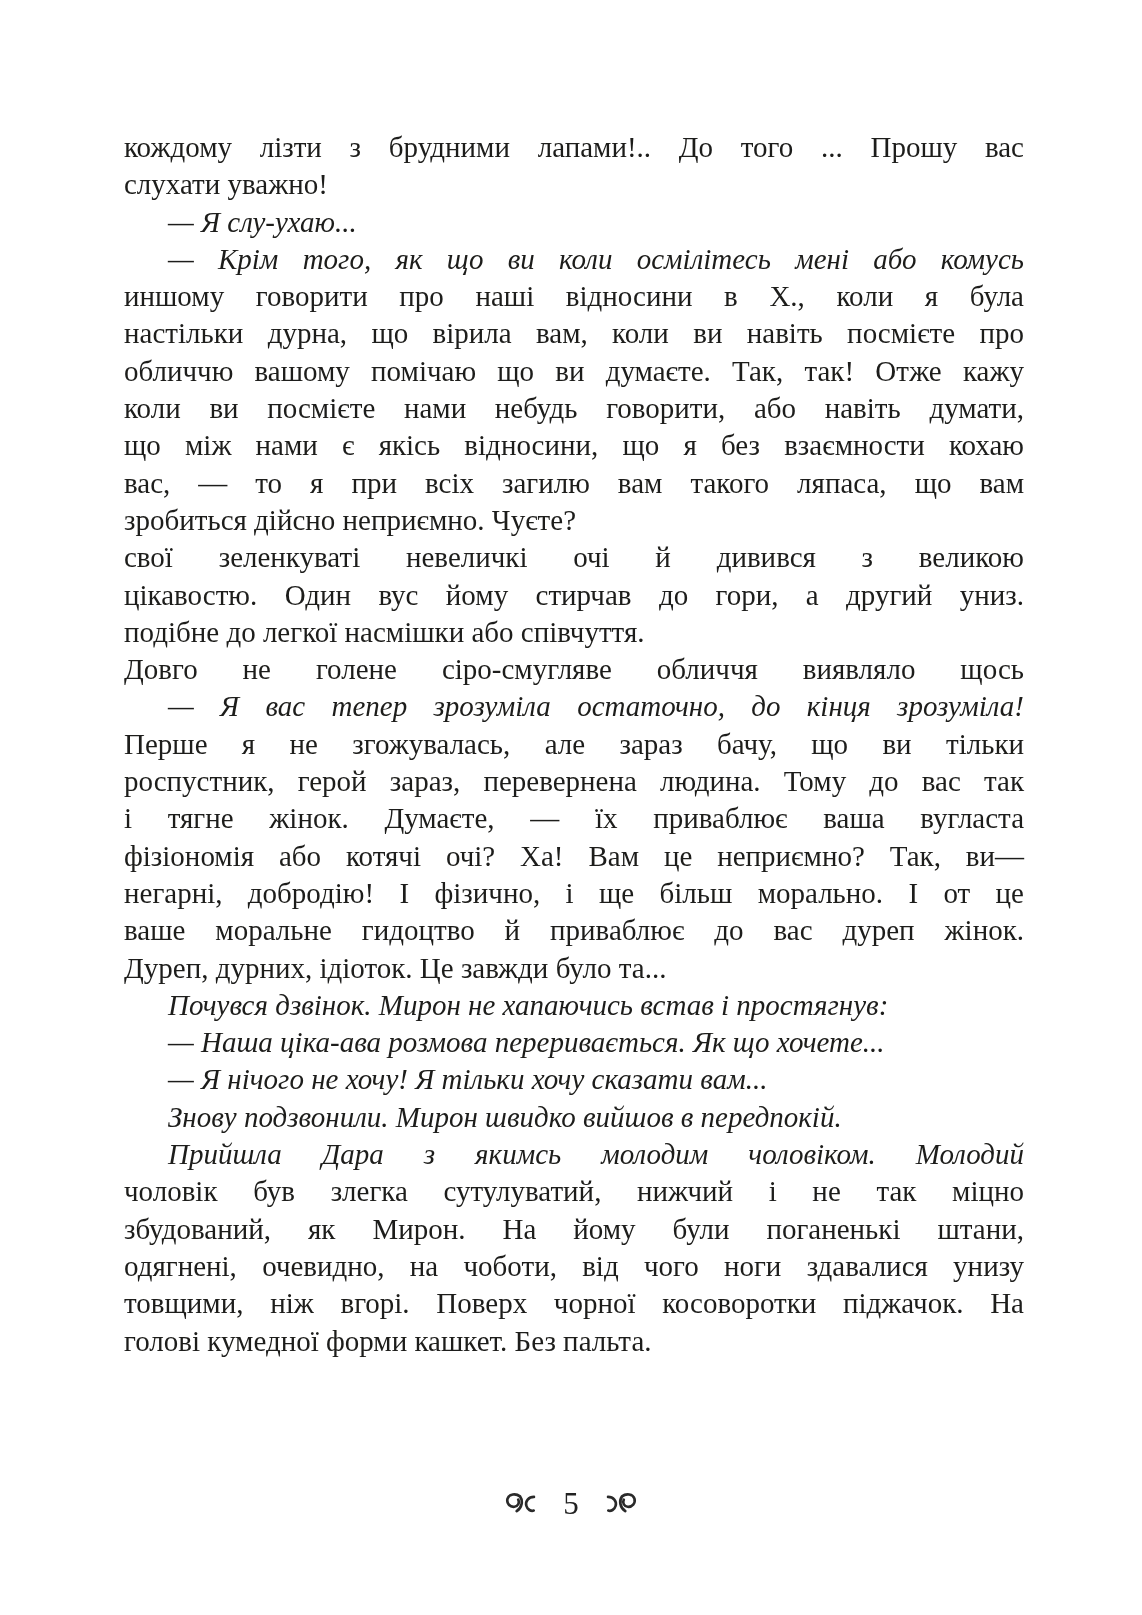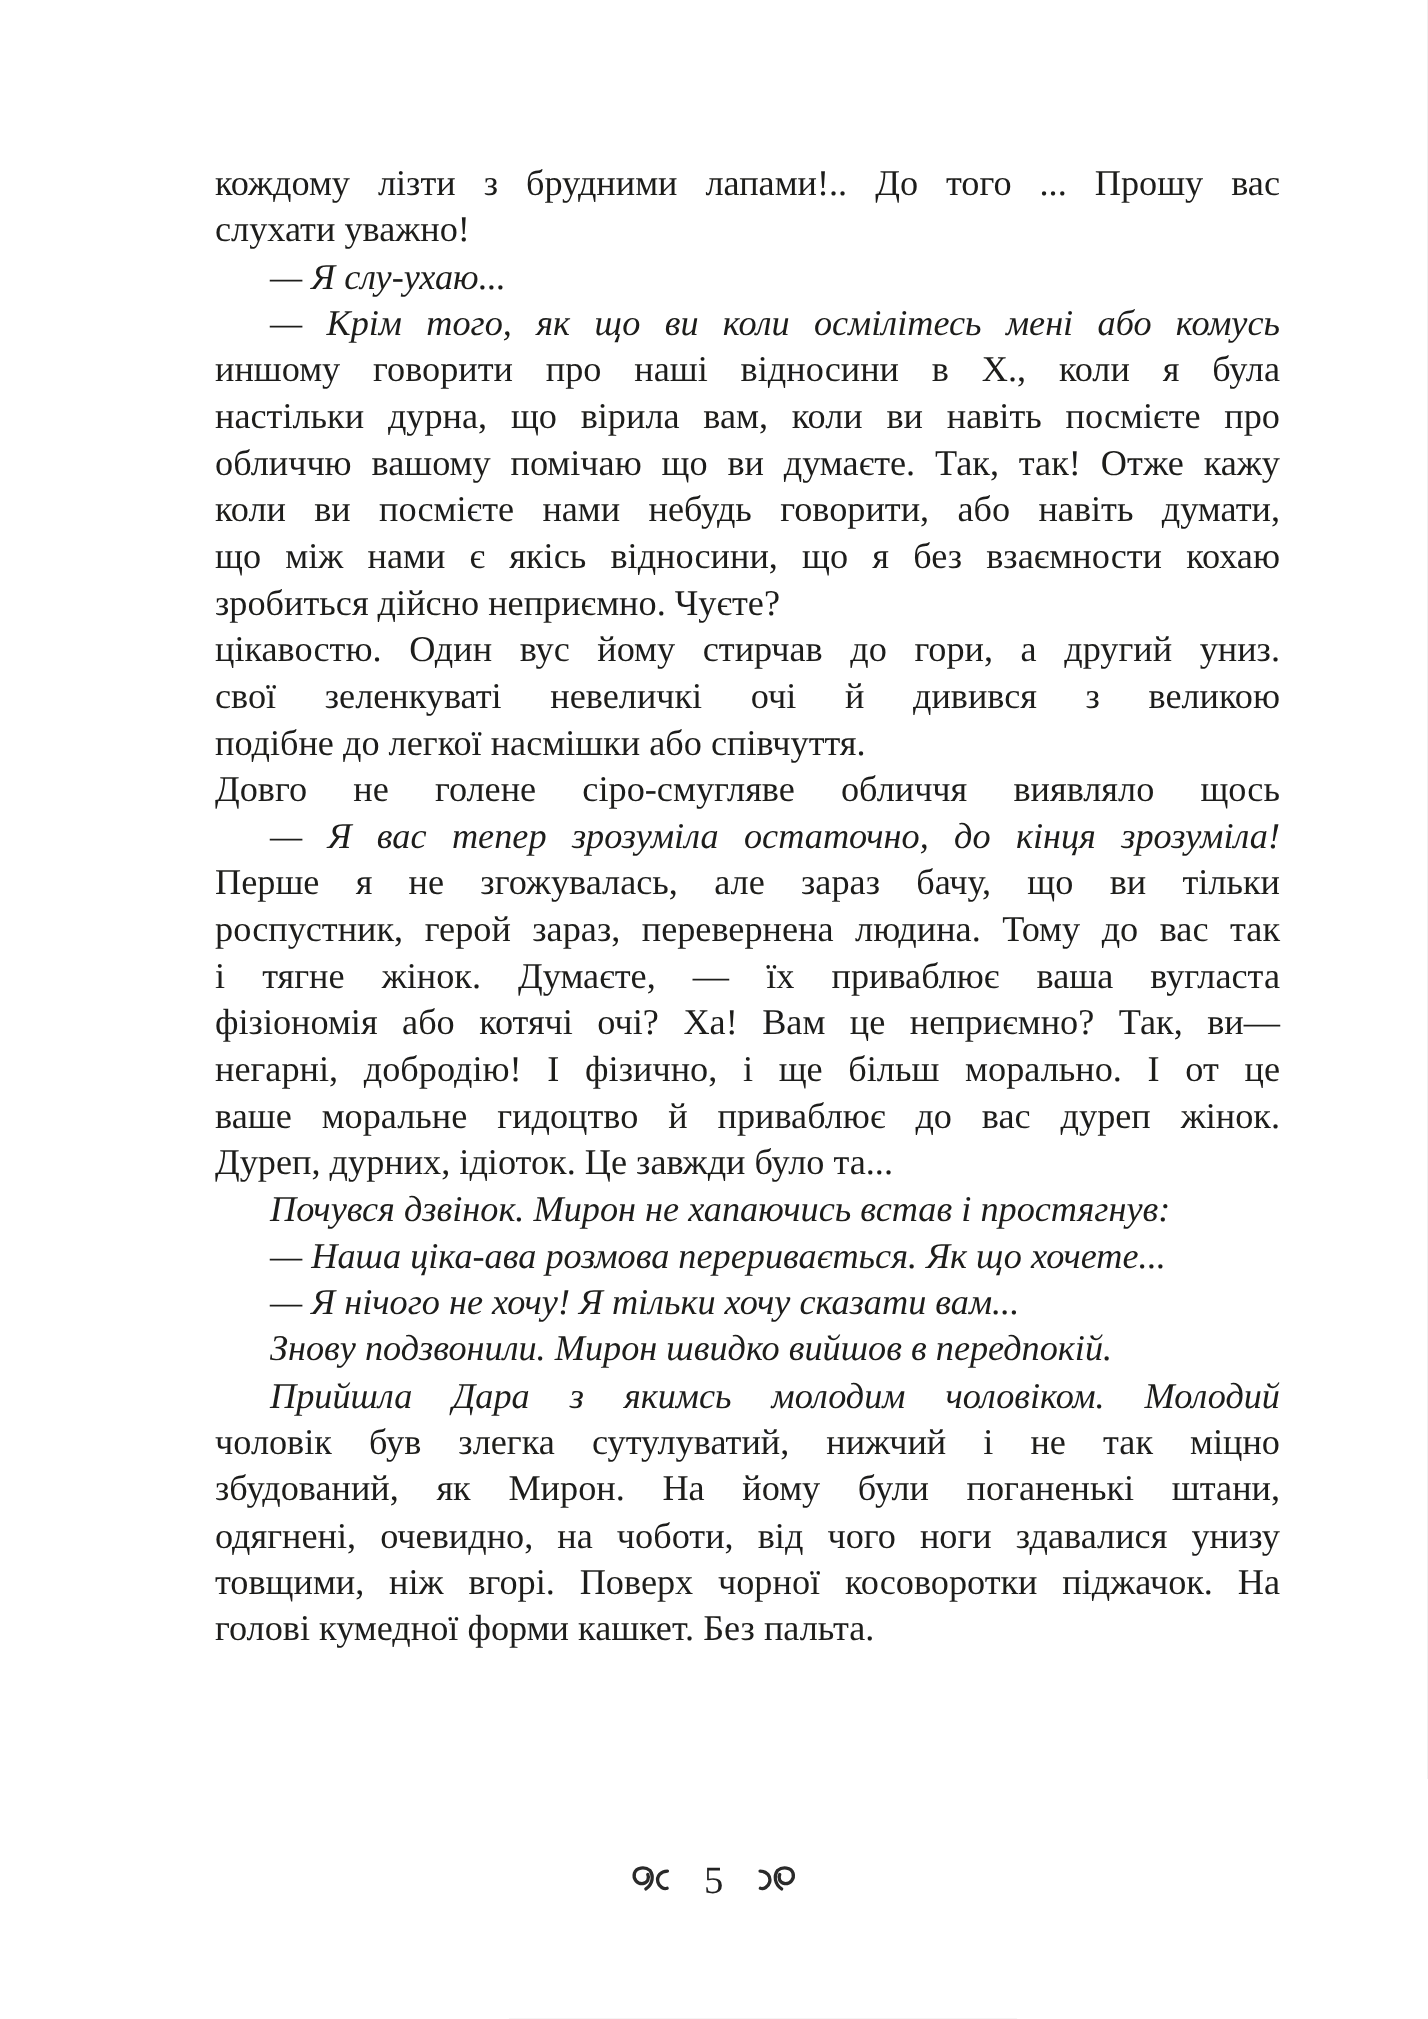--- a/index.html
+++ b/index.html
@@ -22,21 +22,20 @@
     left: 124px;
     top: 129px;
     width: 900px;
   }
   .line {
     font-size: 29px;
     line-height: 37.3px;
     height: 37.3px;
     white-space: normal;
     overflow: visible;
-    margin-left: 48px;
   }
   .line.just {
     text-align: justify;
     text-align-last: justify;
   }
   .line.indent {
     text-indent: 44px;
     font-style: italic;
   }
   .footer {
@@ -78,23 +77,24 @@
   <main class="text-block" id="text-block">
       <div class="line just">кождому лізти з брудними лапами!.. До того ... Прошу вас</div>
       <div class="line">слухати уважно!</div>
       <div class="line indent">— Я слу-ухаю...</div>
       <div class="line just indent">— Крім того, як що ви коли осмілітесь мені або комусь</div>
       <div class="line just">иншому говорити про наші відносини в Х., коли я була</div>
       <div class="line just">настільки дурна, що вірила вам, коли ви навіть посмієте про</div>
       <div class="line just">обличчю вашому помічаю що ви думаєте. Так, так! Отже кажу</div>
       <div class="line just">коли ви посмієте нами небудь говорити, або навіть думати,</div>
       <div class="line just">що між нами є якісь відносини, що я без взаємности кохаю</div>
+      <div class="line just">вас, — то я при всіх загилю вам такого ляпаса, що вам</div>
       <div class="line">зробиться дійсно неприємно. Чуєте?</div>
+      <div class="line just">свої зеленкуваті невеличкі очі й дивився з великою</div>
       <div class="line just">цікавостю. Один вус йому стирчав до гори, а другий униз.</div>
-      <div class="line just">свої зеленкуваті невеличкі очі й дивився з великою</div>
       <div class="line">подібне до легкої насмішки або співчуття.</div>
       <div class="line just">Довго не голене сіро-смугляве обличчя виявляло щось</div>
       <div class="line just indent">— Я вас тепер зрозуміла остаточно, до кінця зрозуміла!</div>
       <div class="line just">Перше я не згожувалась, але зараз бачу, що ви тільки</div>
       <div class="line just">роспустник, герой зараз, перевернена людина. Тому до вас так</div>
       <div class="line just">і тягне жінок. Думаєте, — їх приваблює ваша вугласта</div>
       <div class="line just">фізіономія або котячі очі? Ха! Вам це неприємно? Так, ви—</div>
       <div class="line just">негарні, добродію! І фізично, і ще більш морально. І от це</div>
       <div class="line just">ваше моральне гидоцтво й приваблює до вас дуреп жінок.</div>
       <div class="line">Дуреп, дурних, ідіоток. Це завжди було та...</div>

